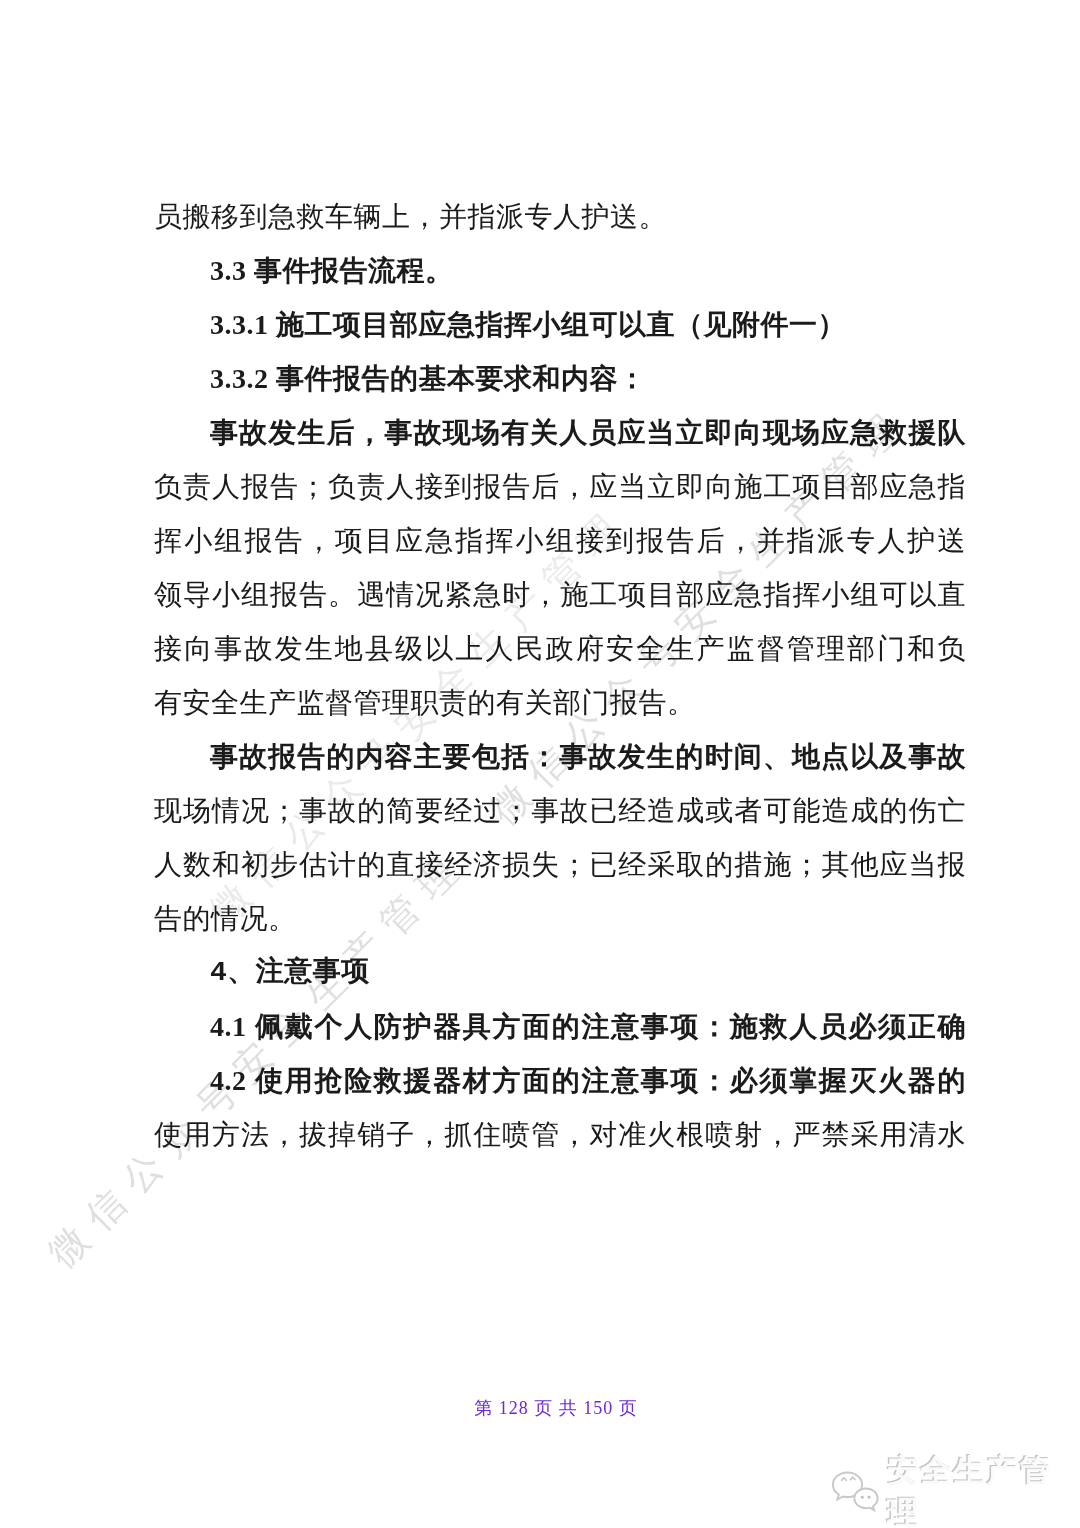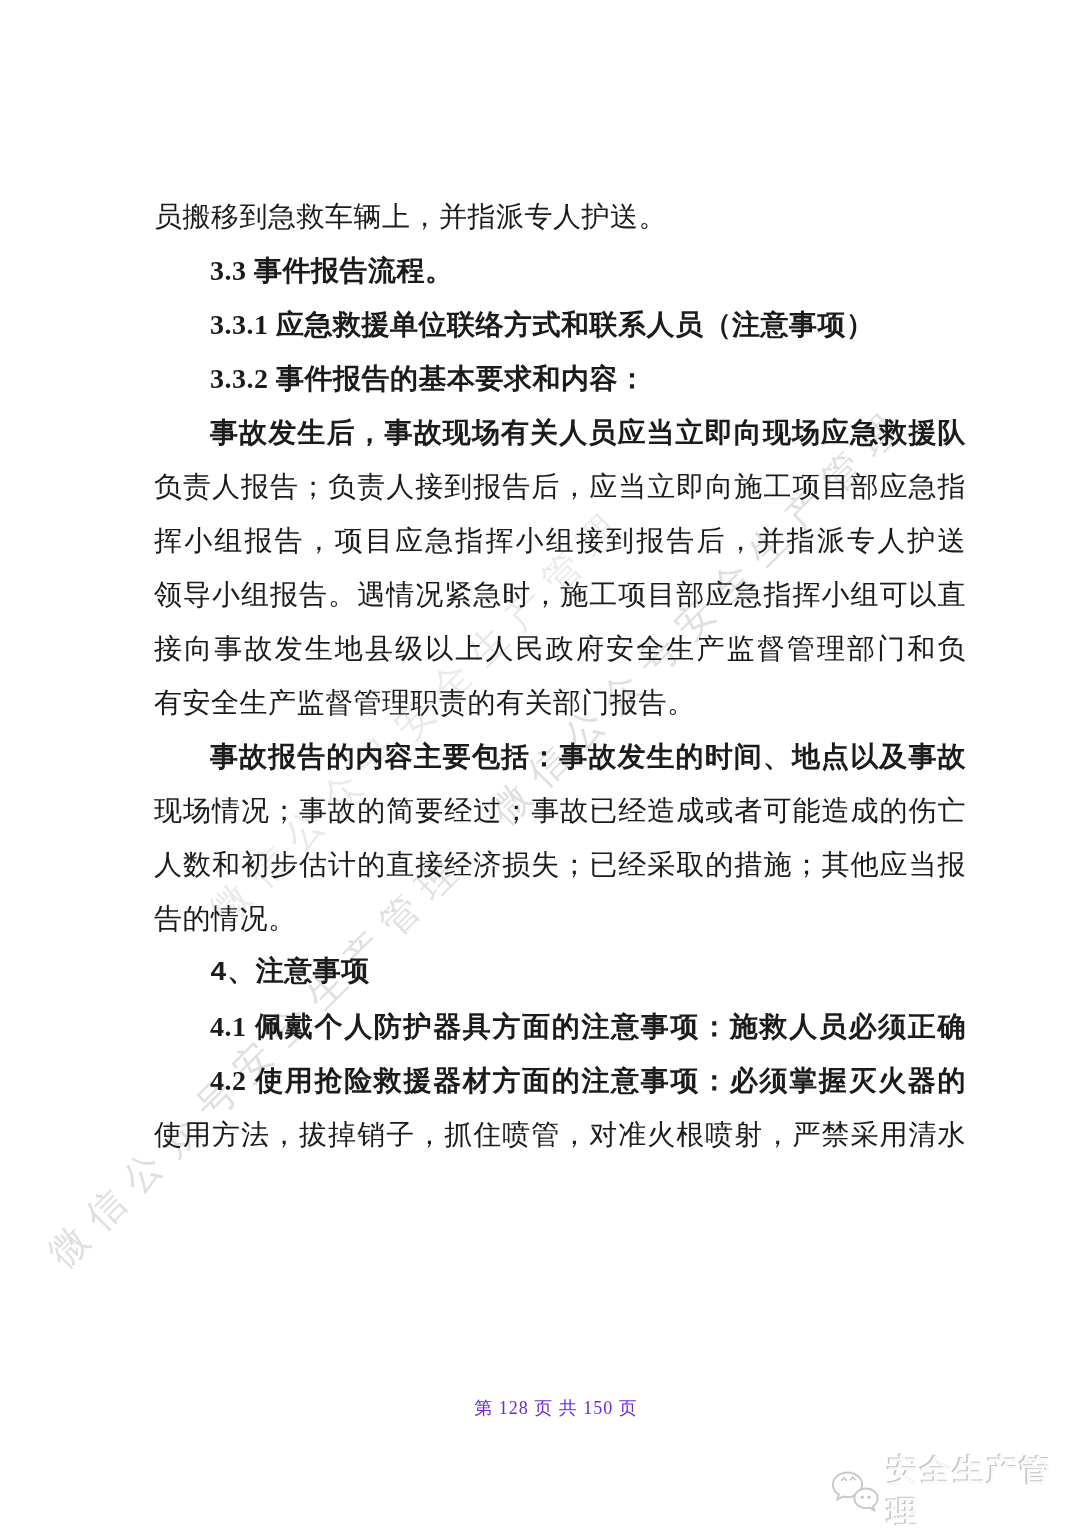--- a/index.html
+++ b/index.html
@@ -86,21 +86,21 @@
 
 <div class="watermark-layer">
   <span class="wm wm-a1">微信公众号安全生产管理</span>
   <span class="wm wm-b">微信公众号安全生产管理</span>
   <span class="wm wm-a2">微信公众号安全生产管理</span>
 </div>
 
 <div class="doc">
     <div class="line">员搬移到急救车辆上，并指派专人护送。</div>
     <div class="line indent">3.3 事件报告流程。</div>
-    <div class="line indent">3.3.1 应急救援单位联络方式和联系人员（注意事项）</div>
+    <div class="line indent">3.3.1 施工项目部应急指挥小组可以直（见附件一）</div>
     <div class="line indent">3.3.2 事件报告的基本要求和内容：</div>
     <div class="line indent fill">事故发生后，事故现场有关人员应当立即向现场应急救援队</div>
     <div class="line fill">负责人报告；负责人接到报告后，应当立即向施工项目部应急指</div>
     <div class="line fill">挥小组报告，项目应急指挥小组接到报告后，并指派专人护送</div>
     <div class="line fill">领导小组报告。遇情况紧急时，施工项目部应急指挥小组可以直</div>
     <div class="line fill">接向事故发生地县级以上人民政府安全生产监督管理部门和负</div>
     <div class="line">有安全生产监督管理职责的有关部门报告。</div>
     <div class="line indent fill">事故报告的内容主要包括：事故发生的时间、地点以及事故</div>
     <div class="line fill">现场情况；事故的简要经过；事故已经造成或者可能造成的伤亡</div>
     <div class="line fill">人数和初步估计的直接经济损失；已经采取的措施；其他应当报</div>

